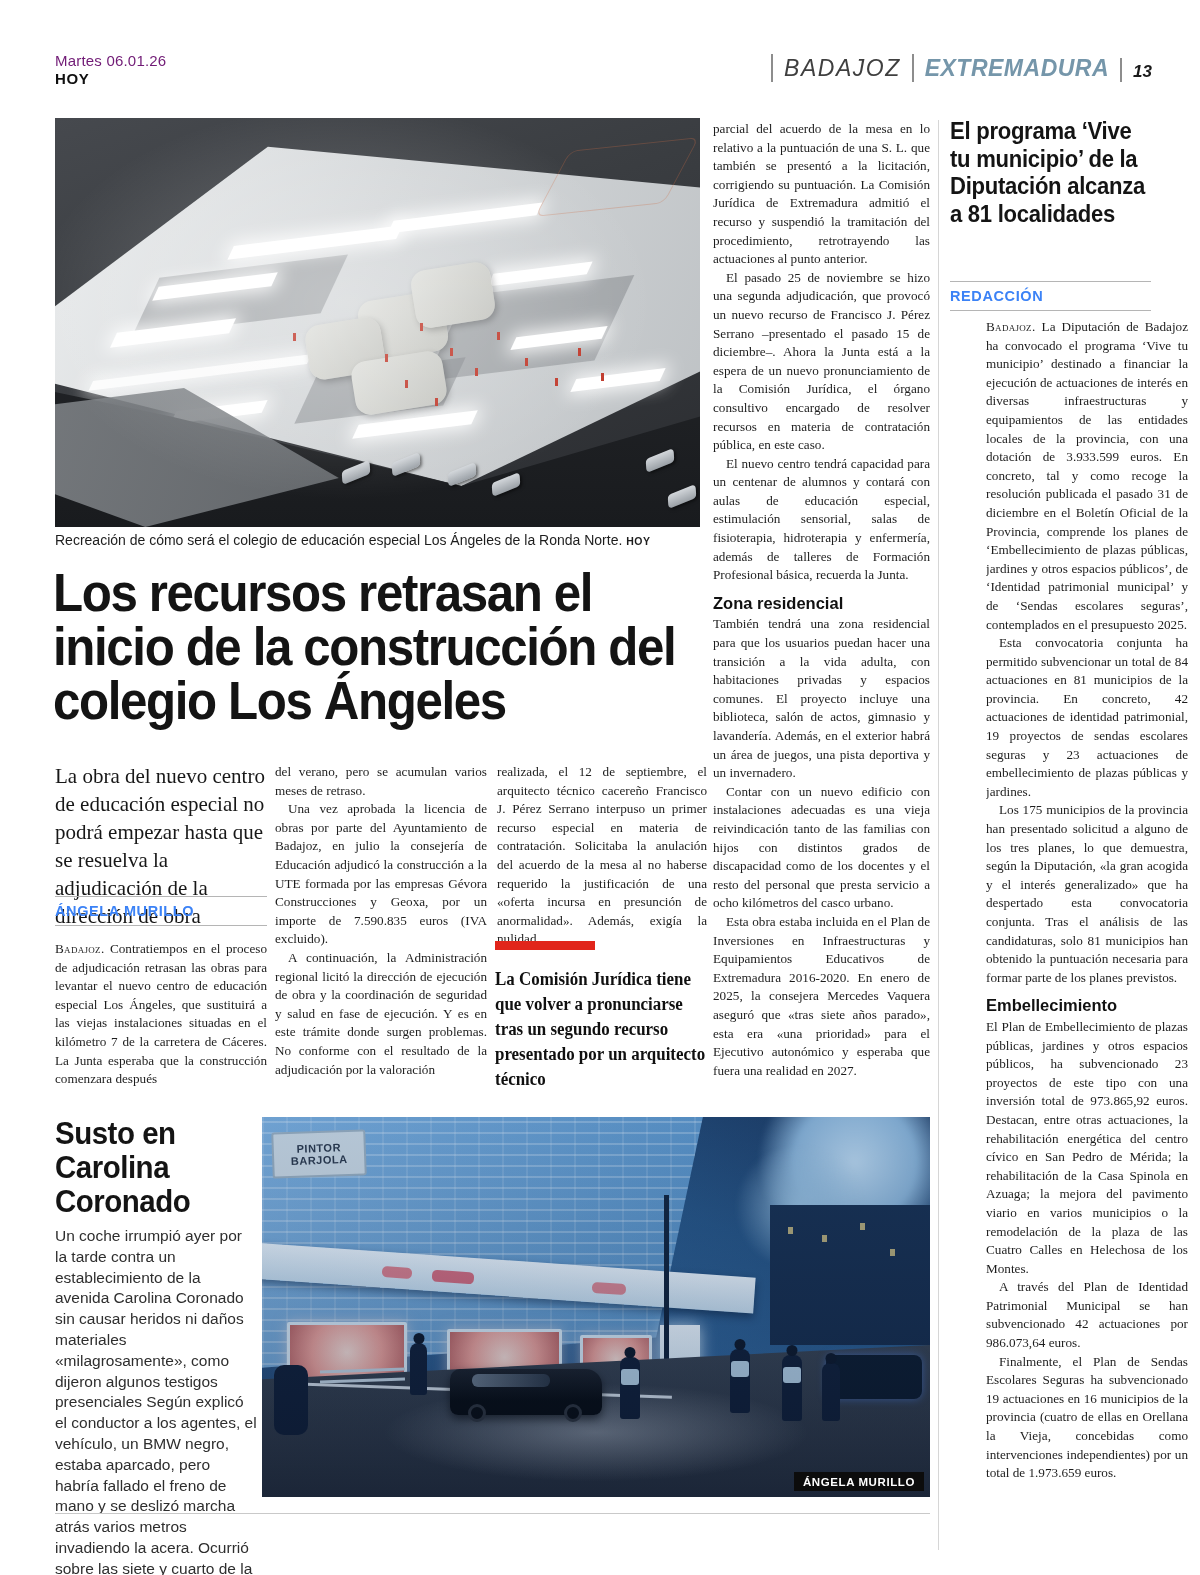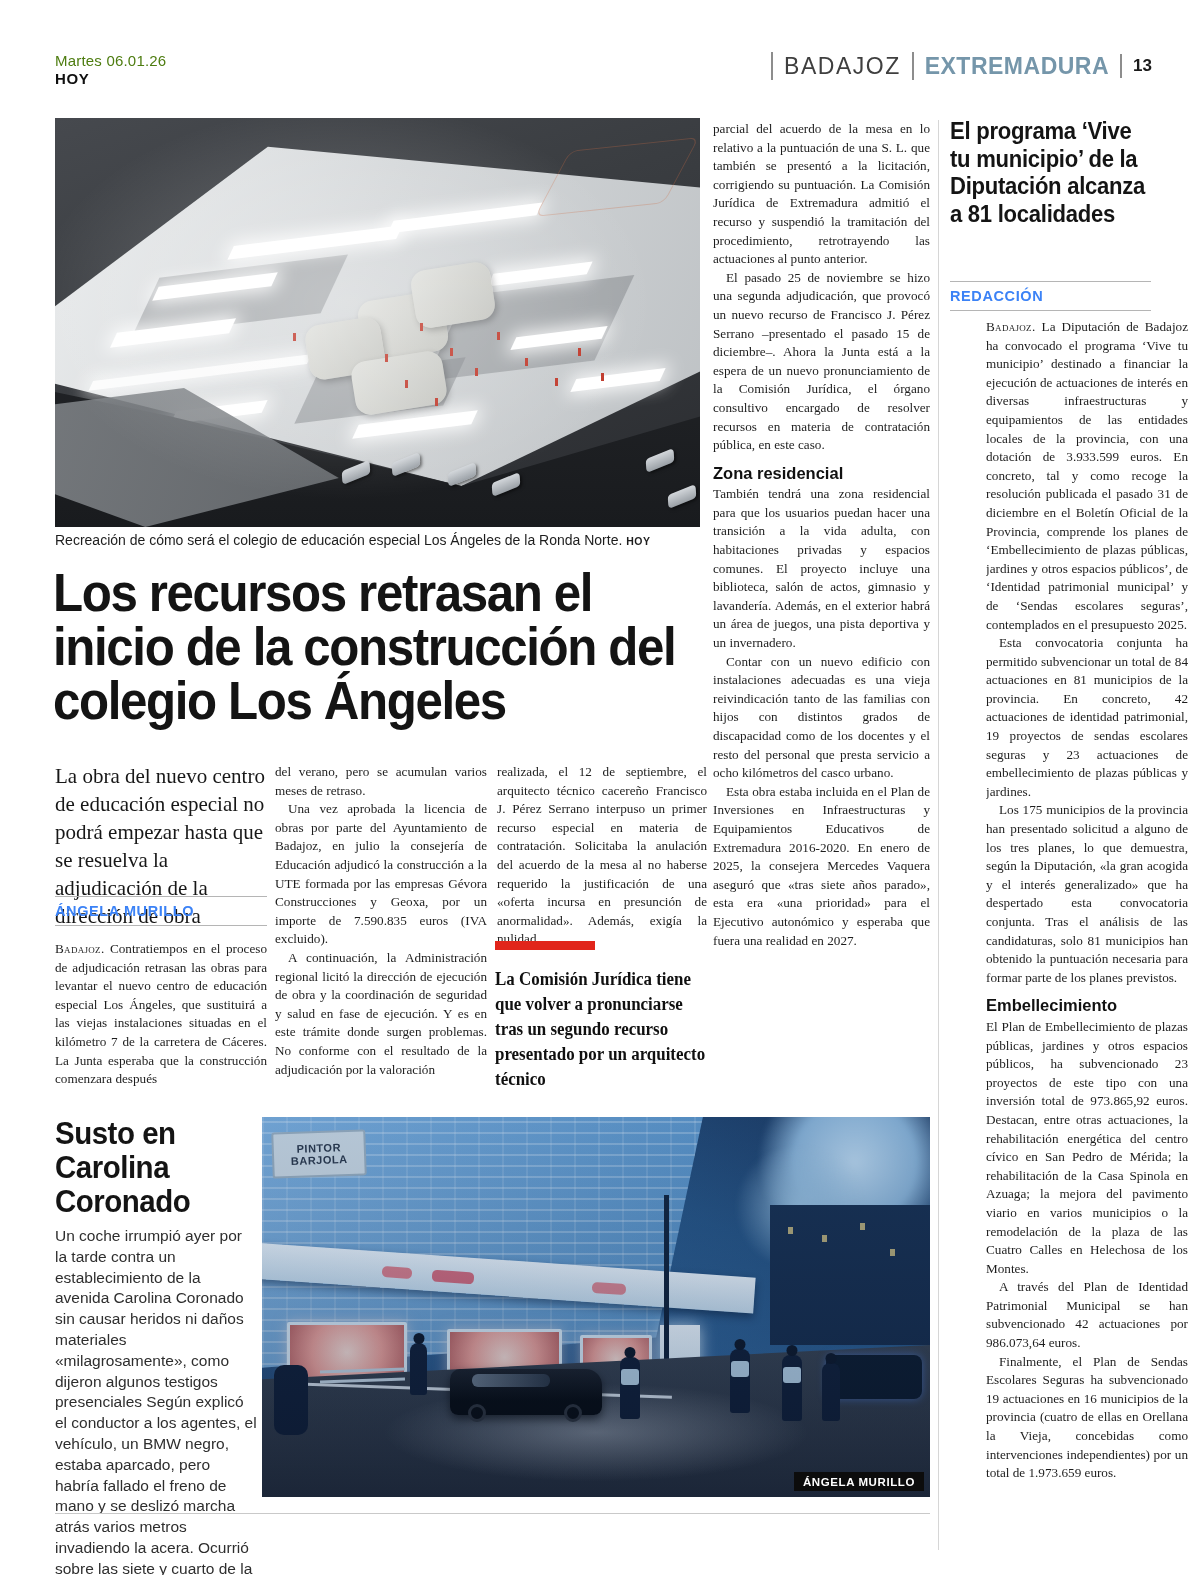--- a/index.html
+++ b/index.html
@@ -4,23 +4,23 @@
 <style>
   * { margin:0; padding:0; box-sizing:border-box; }
   html,body { background:#ffffff; }
   body {
     width:1200px; height:1575px; position:relative; overflow:hidden;
     font-family:"Liberation Sans", sans-serif; color:#1c1c1c;
   }
   .abs { position:absolute; }
 
   
-  .mh-date { left:55px; top:52px; font-size:15px; color:#4d7c0f; letter-spacing:.2px; }
+  .mh-date { left:55px; top:52px; font-size:15px; color:#701a75; letter-spacing:.2px; }
   .mh-brand { left:55px; top:70px; font-size:15px; font-weight:bold; color:#101010; letter-spacing:.6px; }
-  .mh-right { right:48px; top:50px; display:flex; align-items:center; gap:11px; height:32px; }
+  .mh-right { right:48px; top:50px; display:flex; align-items:flex-end; gap:11px; height:32px;font-style:italic; }
   .mh-bar { width:2px; height:28px; background:#8d8d8d; }
   .mh-bar.short { height:24px; }
   .mh-sec-left { font-size:23px; color:#3f3f3f; letter-spacing:1.5px; }
   .mh-sec-right { font-size:23px; font-weight:bold; color:#7596aa; letter-spacing:.5px; }
   .mh-page { font-size:17px; font-weight:bold; color:#1a1a1a; }
 
   
   .serif { font-family:"Liberation Serif", serif; }
   .bodytxt { font-family:"Liberation Serif", serif; font-size:13.2px; line-height:18.6px;
              text-align:justify; color:#1d1d1d; hyphens:auto; -webkit-hyphens:auto; }
@@ -222,20 +222,21 @@
 </div>
 
 <div class="abs pullquote">
   <div class="pq-bar" style="background:#e1251b;"></div>
   <div class="pq-text">La Comisión Jurídica tiene que volver a pronunciarse tras un segundo recurso presentado por un arquitecto técnico</div>
 </div>
 
 <div class="abs col4 bodytxt">
   <p>parcial del acuerdo de la mesa en lo relativo a la puntuación de una S. L. que también se presentó a la licitación, corrigiendo su puntuación. La Comisión Jurídica de Extremadura admitió el recurso y suspendió la tramitación del procedimiento, retrotrayendo las actuaciones al punto anterior.</p>
   <p class="ind">El pasado 25 de noviembre se hizo una segunda adjudicación, que provocó un nuevo recurso de Francisco J. Pérez Serrano –presentado el pasado 15 de diciembre–. Ahora la Junta está a la espera de un nuevo pronunciamiento de la Comisión Jurídica, el órgano consultivo encargado de resolver recursos en materia de contratación pública, en este caso.</p>
+  <p class="ind">El nuevo centro tendrá capacidad para un centenar de alumnos y contará con aulas de educación especial, estimulación sensorial, salas de fisioterapia, hidroterapia y enfermería, además de talleres de Formación Profesional básica, recuerda la Junta.</p>
   <div class="subhead">Zona residencial</div>
   <p>También tendrá una zona residencial para que los usuarios puedan hacer una transición a la vida adulta, con habitaciones privadas y espacios comunes. El proyecto incluye una biblioteca, salón de actos, gimnasio y lavandería. Además, en el exterior habrá un área de juegos, una pista deportiva y un invernadero.</p>
   <p class="ind">Contar con un nuevo edificio con instalaciones adecuadas es una vieja reivindicación tanto de las familias con hijos con distintos grados de discapacidad como de los docentes y el resto del personal que presta servicio a ocho kilómetros del casco urbano.</p>
   <p class="ind">Esta obra estaba incluida en el Plan de Inversiones en Infraestructuras y Equipamientos Educativos de Extremadura 2016-2020. En enero de 2025, la consejera Mercedes Vaquera aseguró que «tras siete años parado», esta era «una prioridad» para el Ejecutivo autonómico y esperaba que fuera una realidad en 2027.</p>
 </div>
 
 <div class="abs vrule"></div>
 
 <h2 class="abs headline2">El programa ‘Vive tu municipio’ de la Diputación alcanza a 81 localidades</h2>
 

